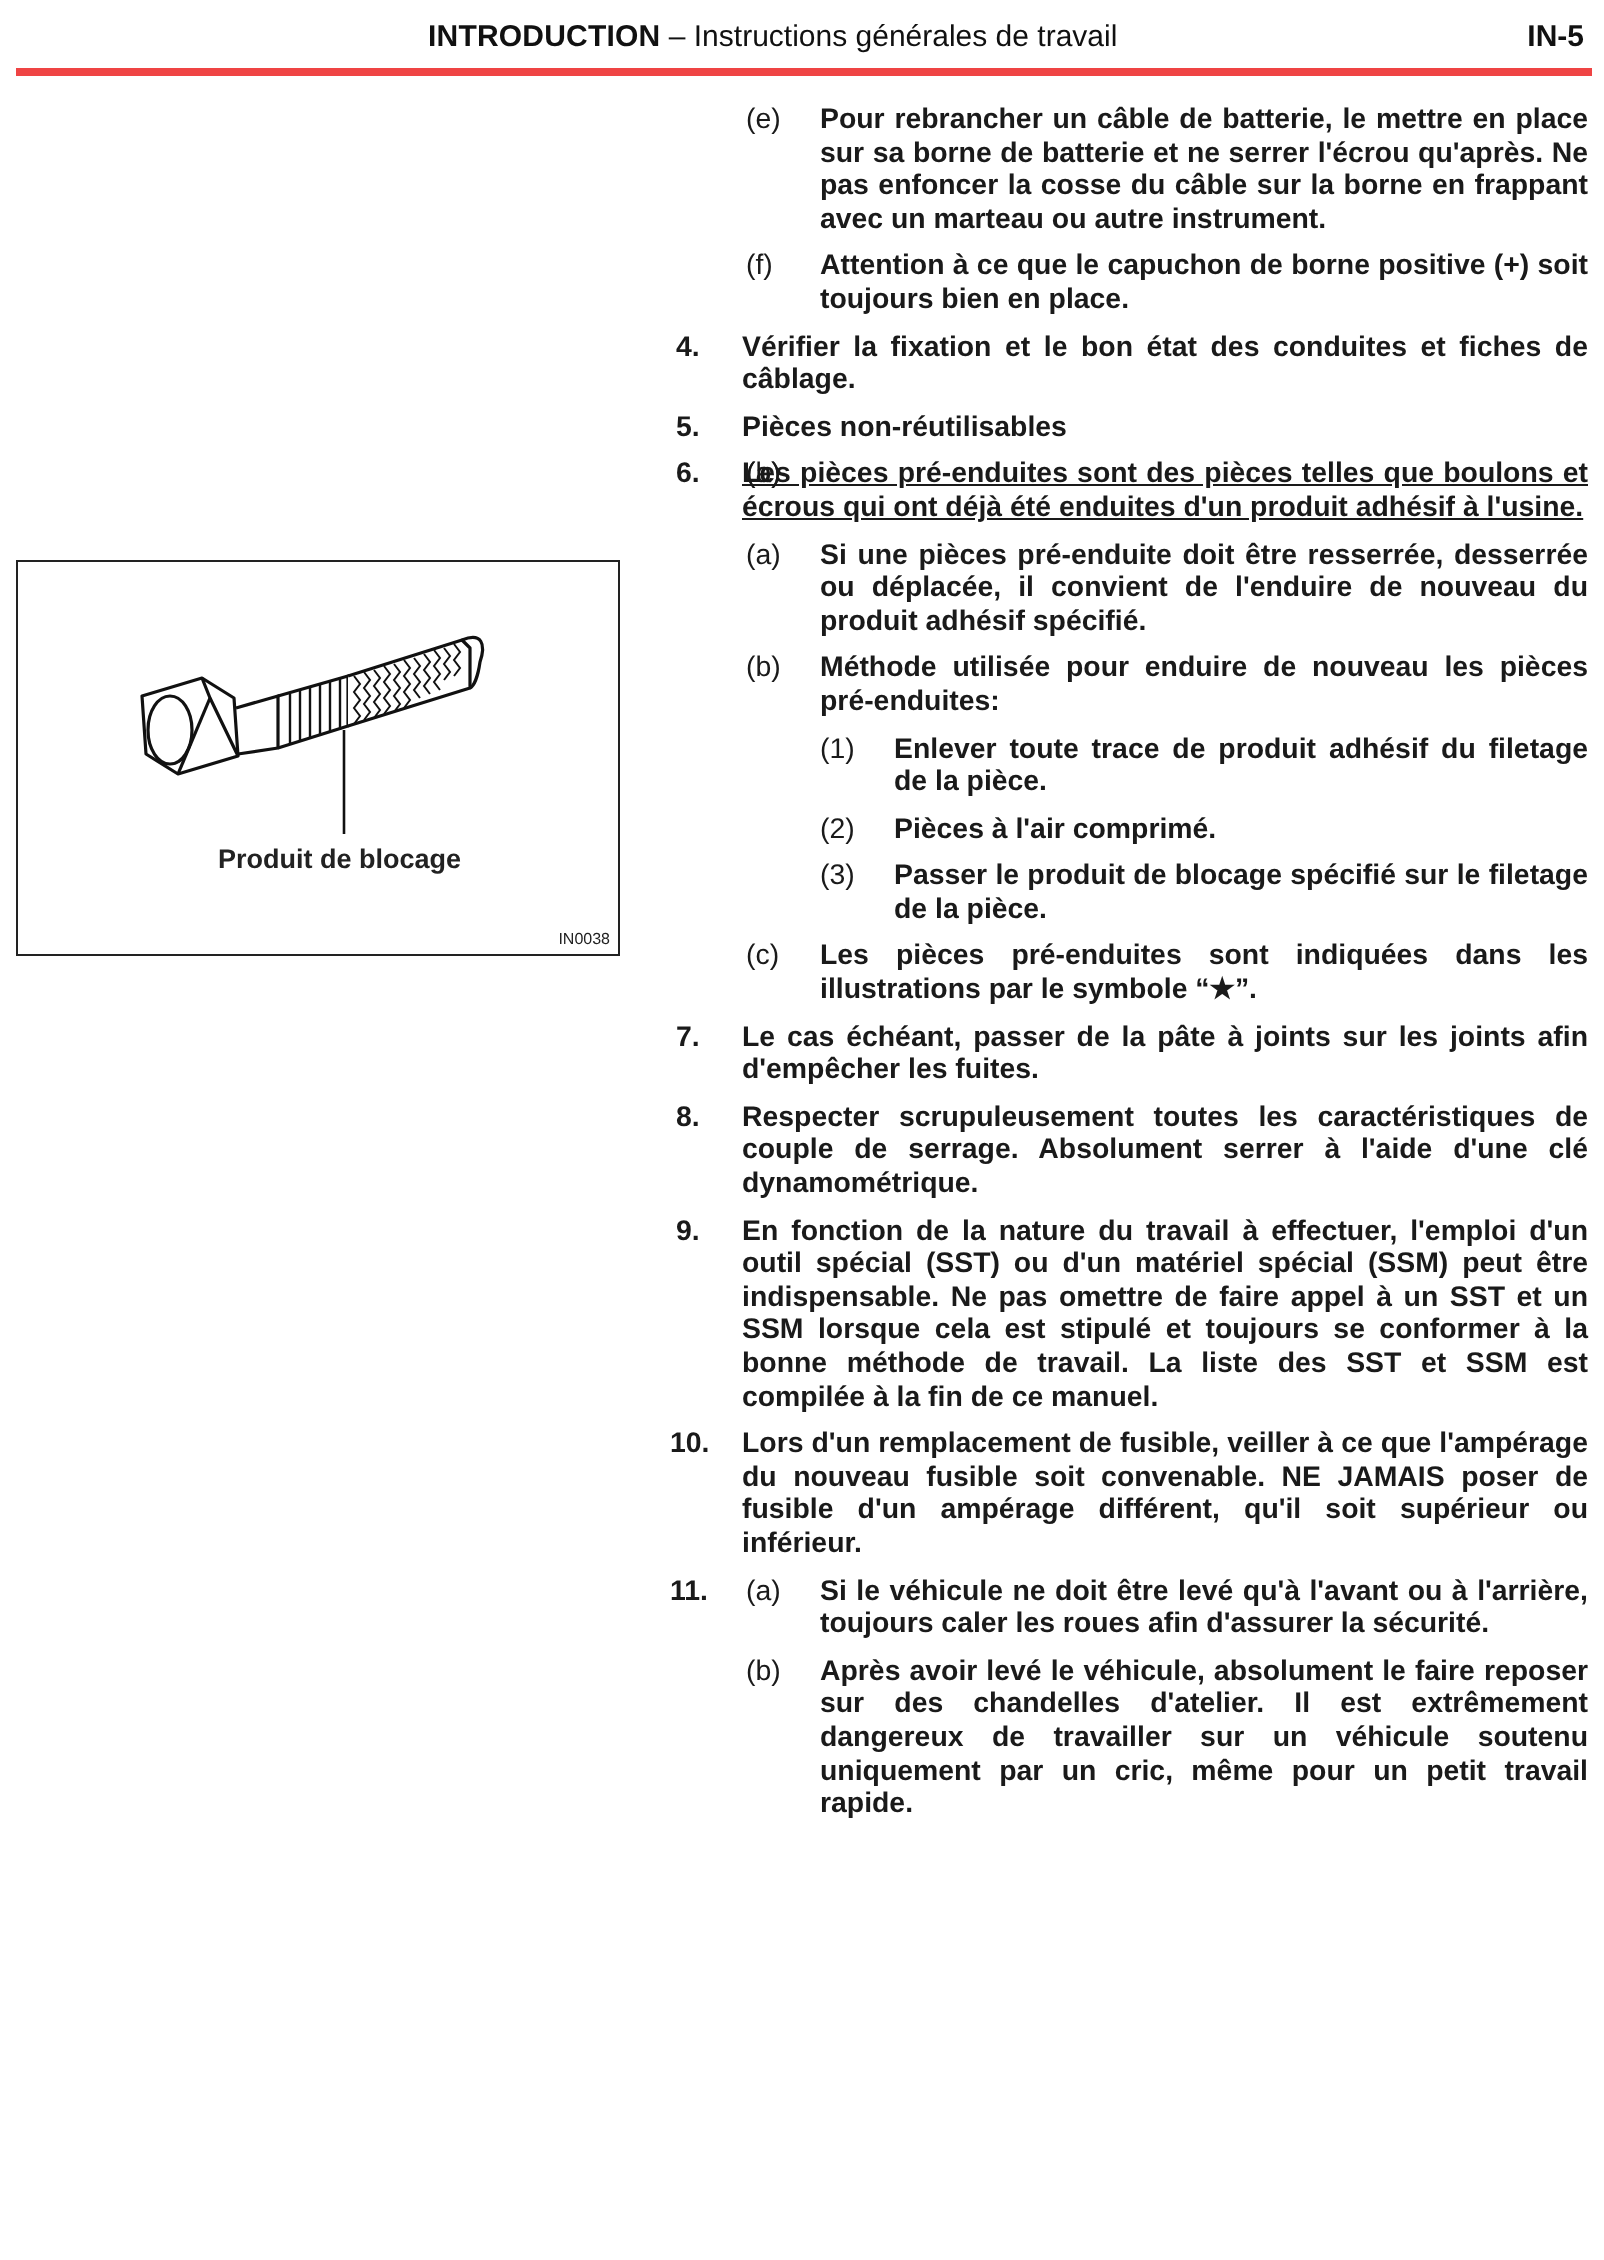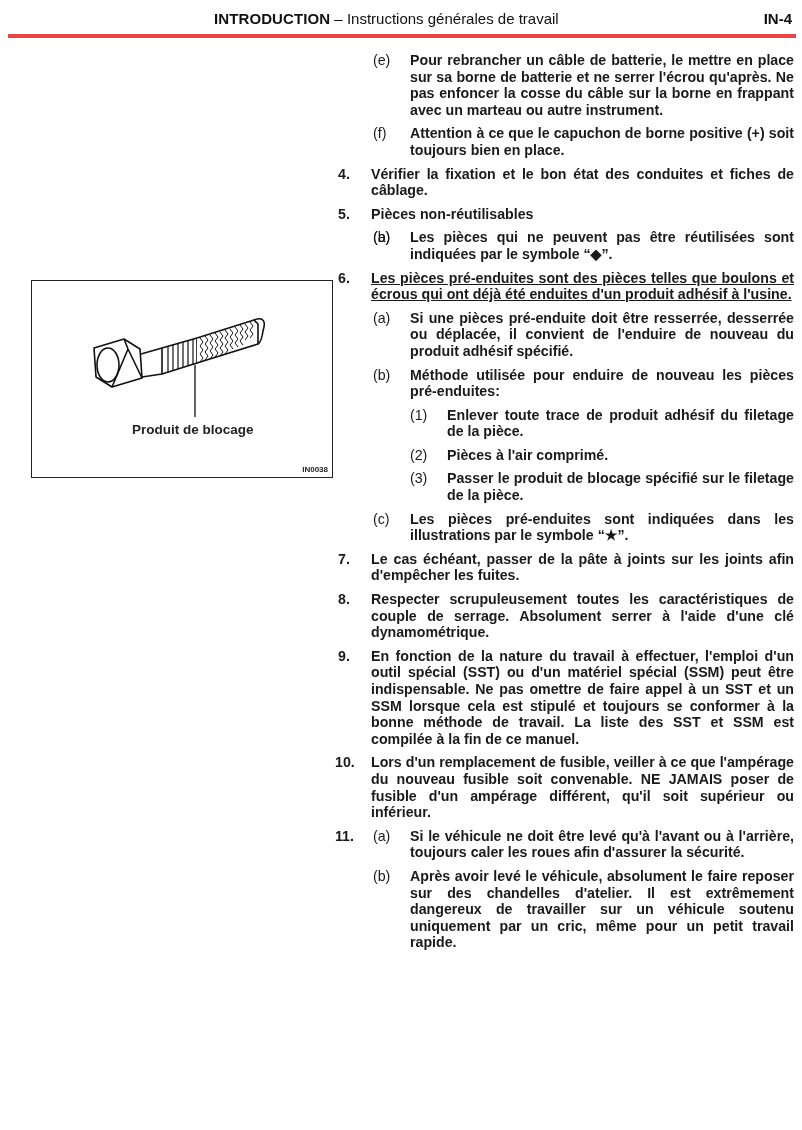--- a/index.html
+++ b/index.html
@@ -14,28 +14,28 @@
   .header-title {
     position: absolute; left: 206px; top: 4px; font-size: 15px; white-space: nowrap;
   }
   .header-title .strong { font-weight: bold; letter-spacing: 0.1px; }
   .header-title .light { font-weight: normal; }
   .page-num {
     position: absolute; right: 4px; top: 4px; font-size: 15px; font-weight: bold;
   }
   .figure {
     position: absolute; left: 8px; top: 280px; width: 300px; height: 196px;
-    border: 1.5px solid #222; background: #fff; margin-left: 23px;
+    border: 1.5px solid #222; background: #fff;
   }
   .figure svg { position: absolute; left: 0; top: 0; }
   .figure-caption {
     position: absolute; left: 100px; top: 141px; font-size: 13.5px; font-weight: bold; color: #222;
   }
   .figure-code {
-    position: absolute; right: 4px; bottom: 3px; font-size: 8px; font-weight: bold; color: #222; text-align: right;
+    position: absolute; right: 4px; bottom: 3px; font-size: 8px; font-weight: normal; color: #222; text-align: right;
   }
   .content {
     position: absolute; left: 338px; top: 52px; width: 456px;
     font-size: 14.2px; line-height: 16.6px; font-weight: bold; color: #1a1a1a;
   }
   .item { position: relative; padding-left: 33px; margin-bottom: 7px; text-align: justify; }
   .item > .num { position: absolute; left: 0; top: 0; }
   .item.wide-num > .num { left: -3px; }
   .para { text-align: justify; text-decoration: underline; }
   .sub { position: relative; padding-left: 39px; margin-top: 7px; text-align: justify; }
@@ -45,21 +45,21 @@
   .first-sub { margin-top: 0; }
   .intro-para { margin-top: 6px; }
 </style>
 </head>
 <body>
 
 <div class="header">
   <div class="header-title">
     <span class="strong">INTRODUCTION</span><span class="light"> – </span><span class="light">Instructions générales de travail</span>
   </div>
-  <div class="page-num">IN-4</div>
+  <div class="page-num">IN-5</div>
 </div>
 
 <div class="figure">
   <svg width="300" height="196" viewBox="0 0 300 196">
     <g fill="none" stroke="#111" stroke-width="1.6" stroke-linejoin="round">
 
       <path d="M62,67 L92,58 L108,68 L110,97 L80,106 L64,96 Z" fill="#fff"></path>
       <path d="M92,58 L96,68 L110,97"></path>
       <path d="M96,68 L80,106"></path>
       <ellipse cx="76" cy="84" rx="11" ry="17"></ellipse>
@@ -118,21 +118,20 @@
   </div>
 
   <div class="item">
     <span class="num">5.</span>
     <div>Pièces non-réutilisables</div>
     <div class="sub" style="margin-left:-33px; padding-left:72px;">
       <span class="lbl" style="left:35px;">(a)</span>
     </div>
     <div class="sub" style="margin-left:-33px; padding-left:72px;">
       <span class="lbl" style="left:35px;">(b)</span>
-      <span>Les pièces qui ne peuvent pas être réutilisées sont indiquées par le symbole “◆”.</span>
     </div>
   </div>
 
   <div class="item">
     <span class="num">6.</span>
     <div class="para intro-para">Les pièces pré-enduites sont des pièces telles que boulons et écrous qui ont déjà été enduites d'un produit adhésif à l'usine.</div>
     <div class="sub" style="margin-left:-33px; padding-left:72px;">
       <span class="lbl" style="left:35px;">(a)</span>
       <span>Si une pièces pré-enduite doit être resserrée, desserrée ou déplacée, il convient de l'enduire de nouveau du produit adhésif spécifié.</span>
     </div>

